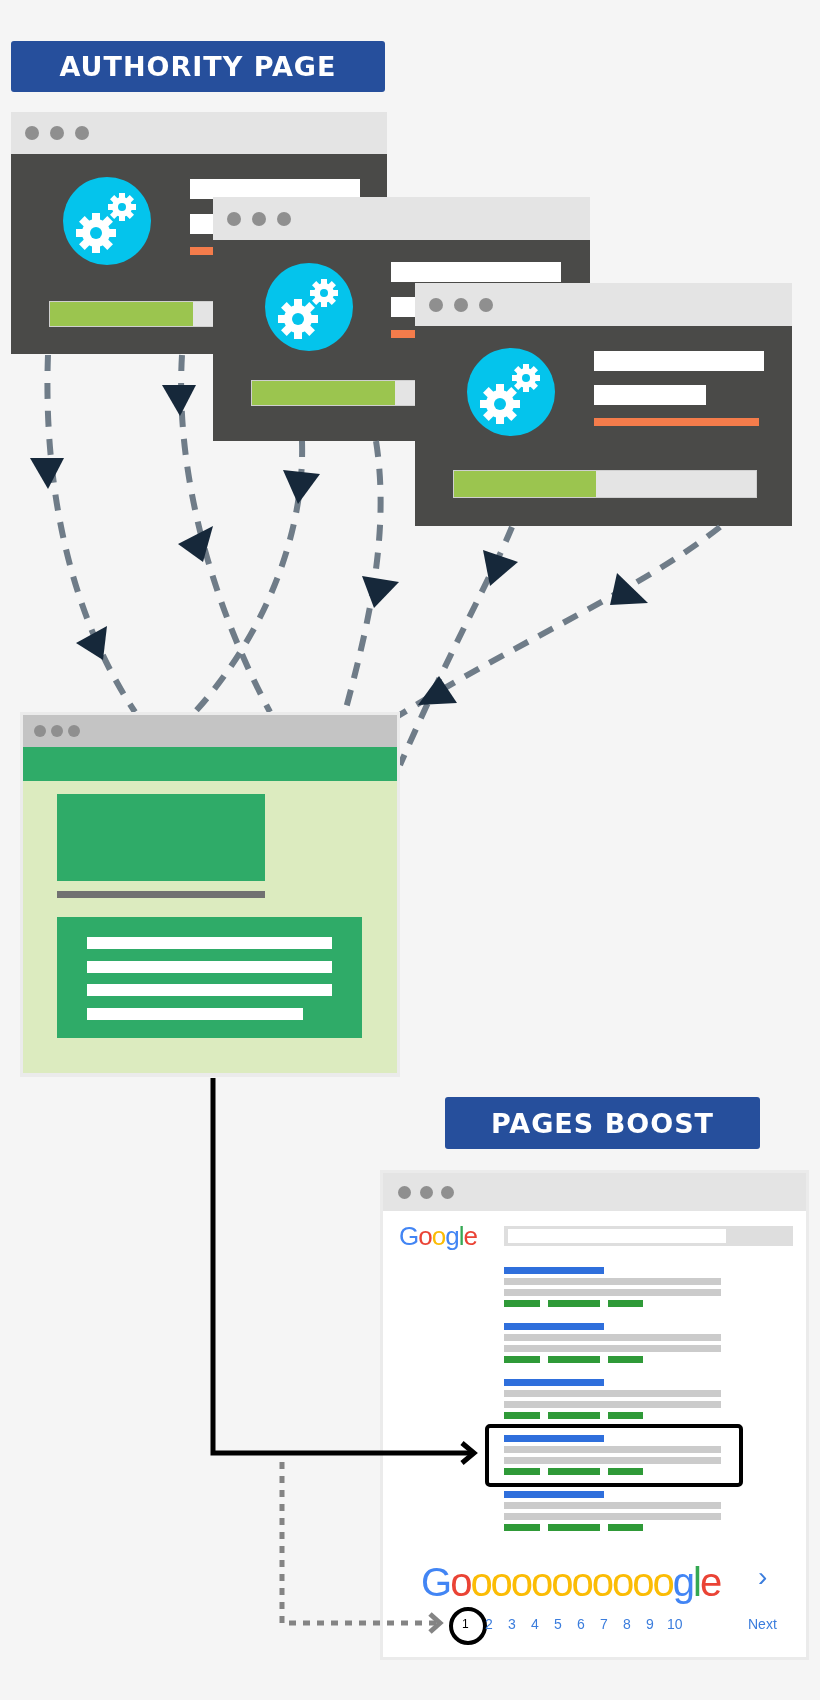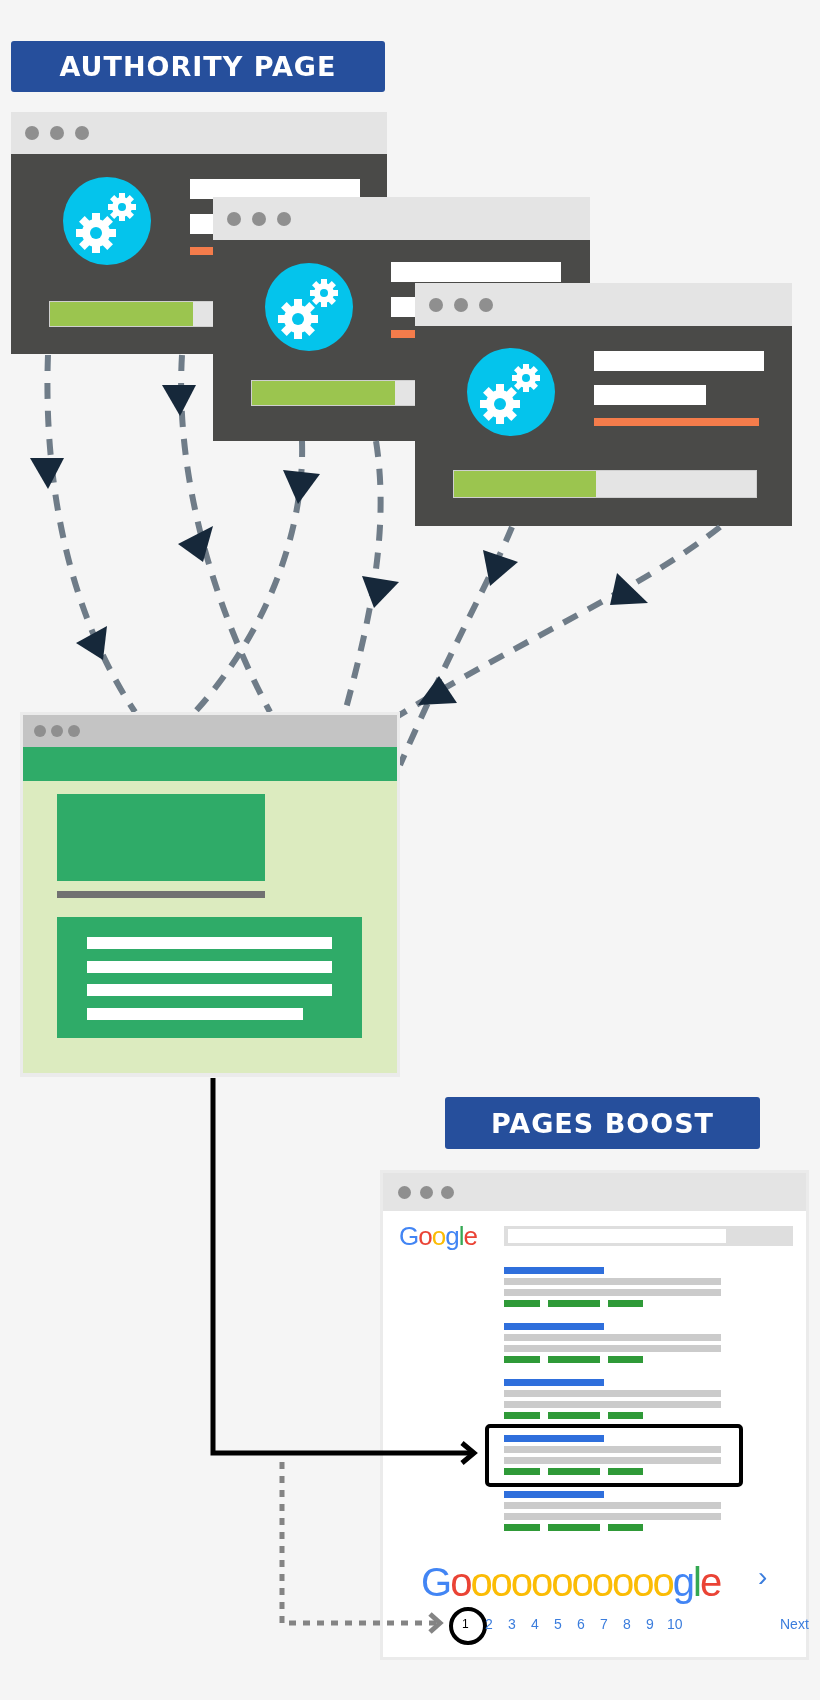--- a/index.html
+++ b/index.html
@@ -276,21 +276,21 @@
   <span class="pagenum" style="left:79px;top:444px;color:#000;font-size:12px;">1</span>
   <span class="pagenum" style="left:102px;top:443px;">2</span>
   <span class="pagenum" style="left:125px;top:443px;">3</span>
   <span class="pagenum" style="left:148px;top:443px;">4</span>
   <span class="pagenum" style="left:171px;top:443px;">5</span>
   <span class="pagenum" style="left:194px;top:443px;">6</span>
   <span class="pagenum" style="left:217px;top:443px;">7</span>
   <span class="pagenum" style="left:240px;top:443px;">8</span>
   <span class="pagenum" style="left:263px;top:443px;">9</span>
   <span class="pagenum" style="left:284px;top:443px;">10</span>
-  <span class="pagenum" style="left:365px;top:443px;margin-left:32px;">Next</span>
+  <span class="pagenum" style="left:365px;top:443px;">Next</span>
 </div>
 
 <svg width="820" height="1700">
   <polyline points="213,1078 213,1453 472,1453" fill="none" stroke="#000" stroke-width="5"></polyline>
   <polyline points="462,1443 474,1453 462,1463" fill="none" stroke="#000" stroke-width="5"></polyline>
   <polyline points="282,1462 282,1623 437,1623" fill="none" stroke="#848484" stroke-width="5" stroke-dasharray="7,7"></polyline>
   <polyline points="430,1614 440,1623 430,1632" fill="none" stroke="#848484" stroke-width="5"></polyline>
 </svg>
 
 </body></html>

